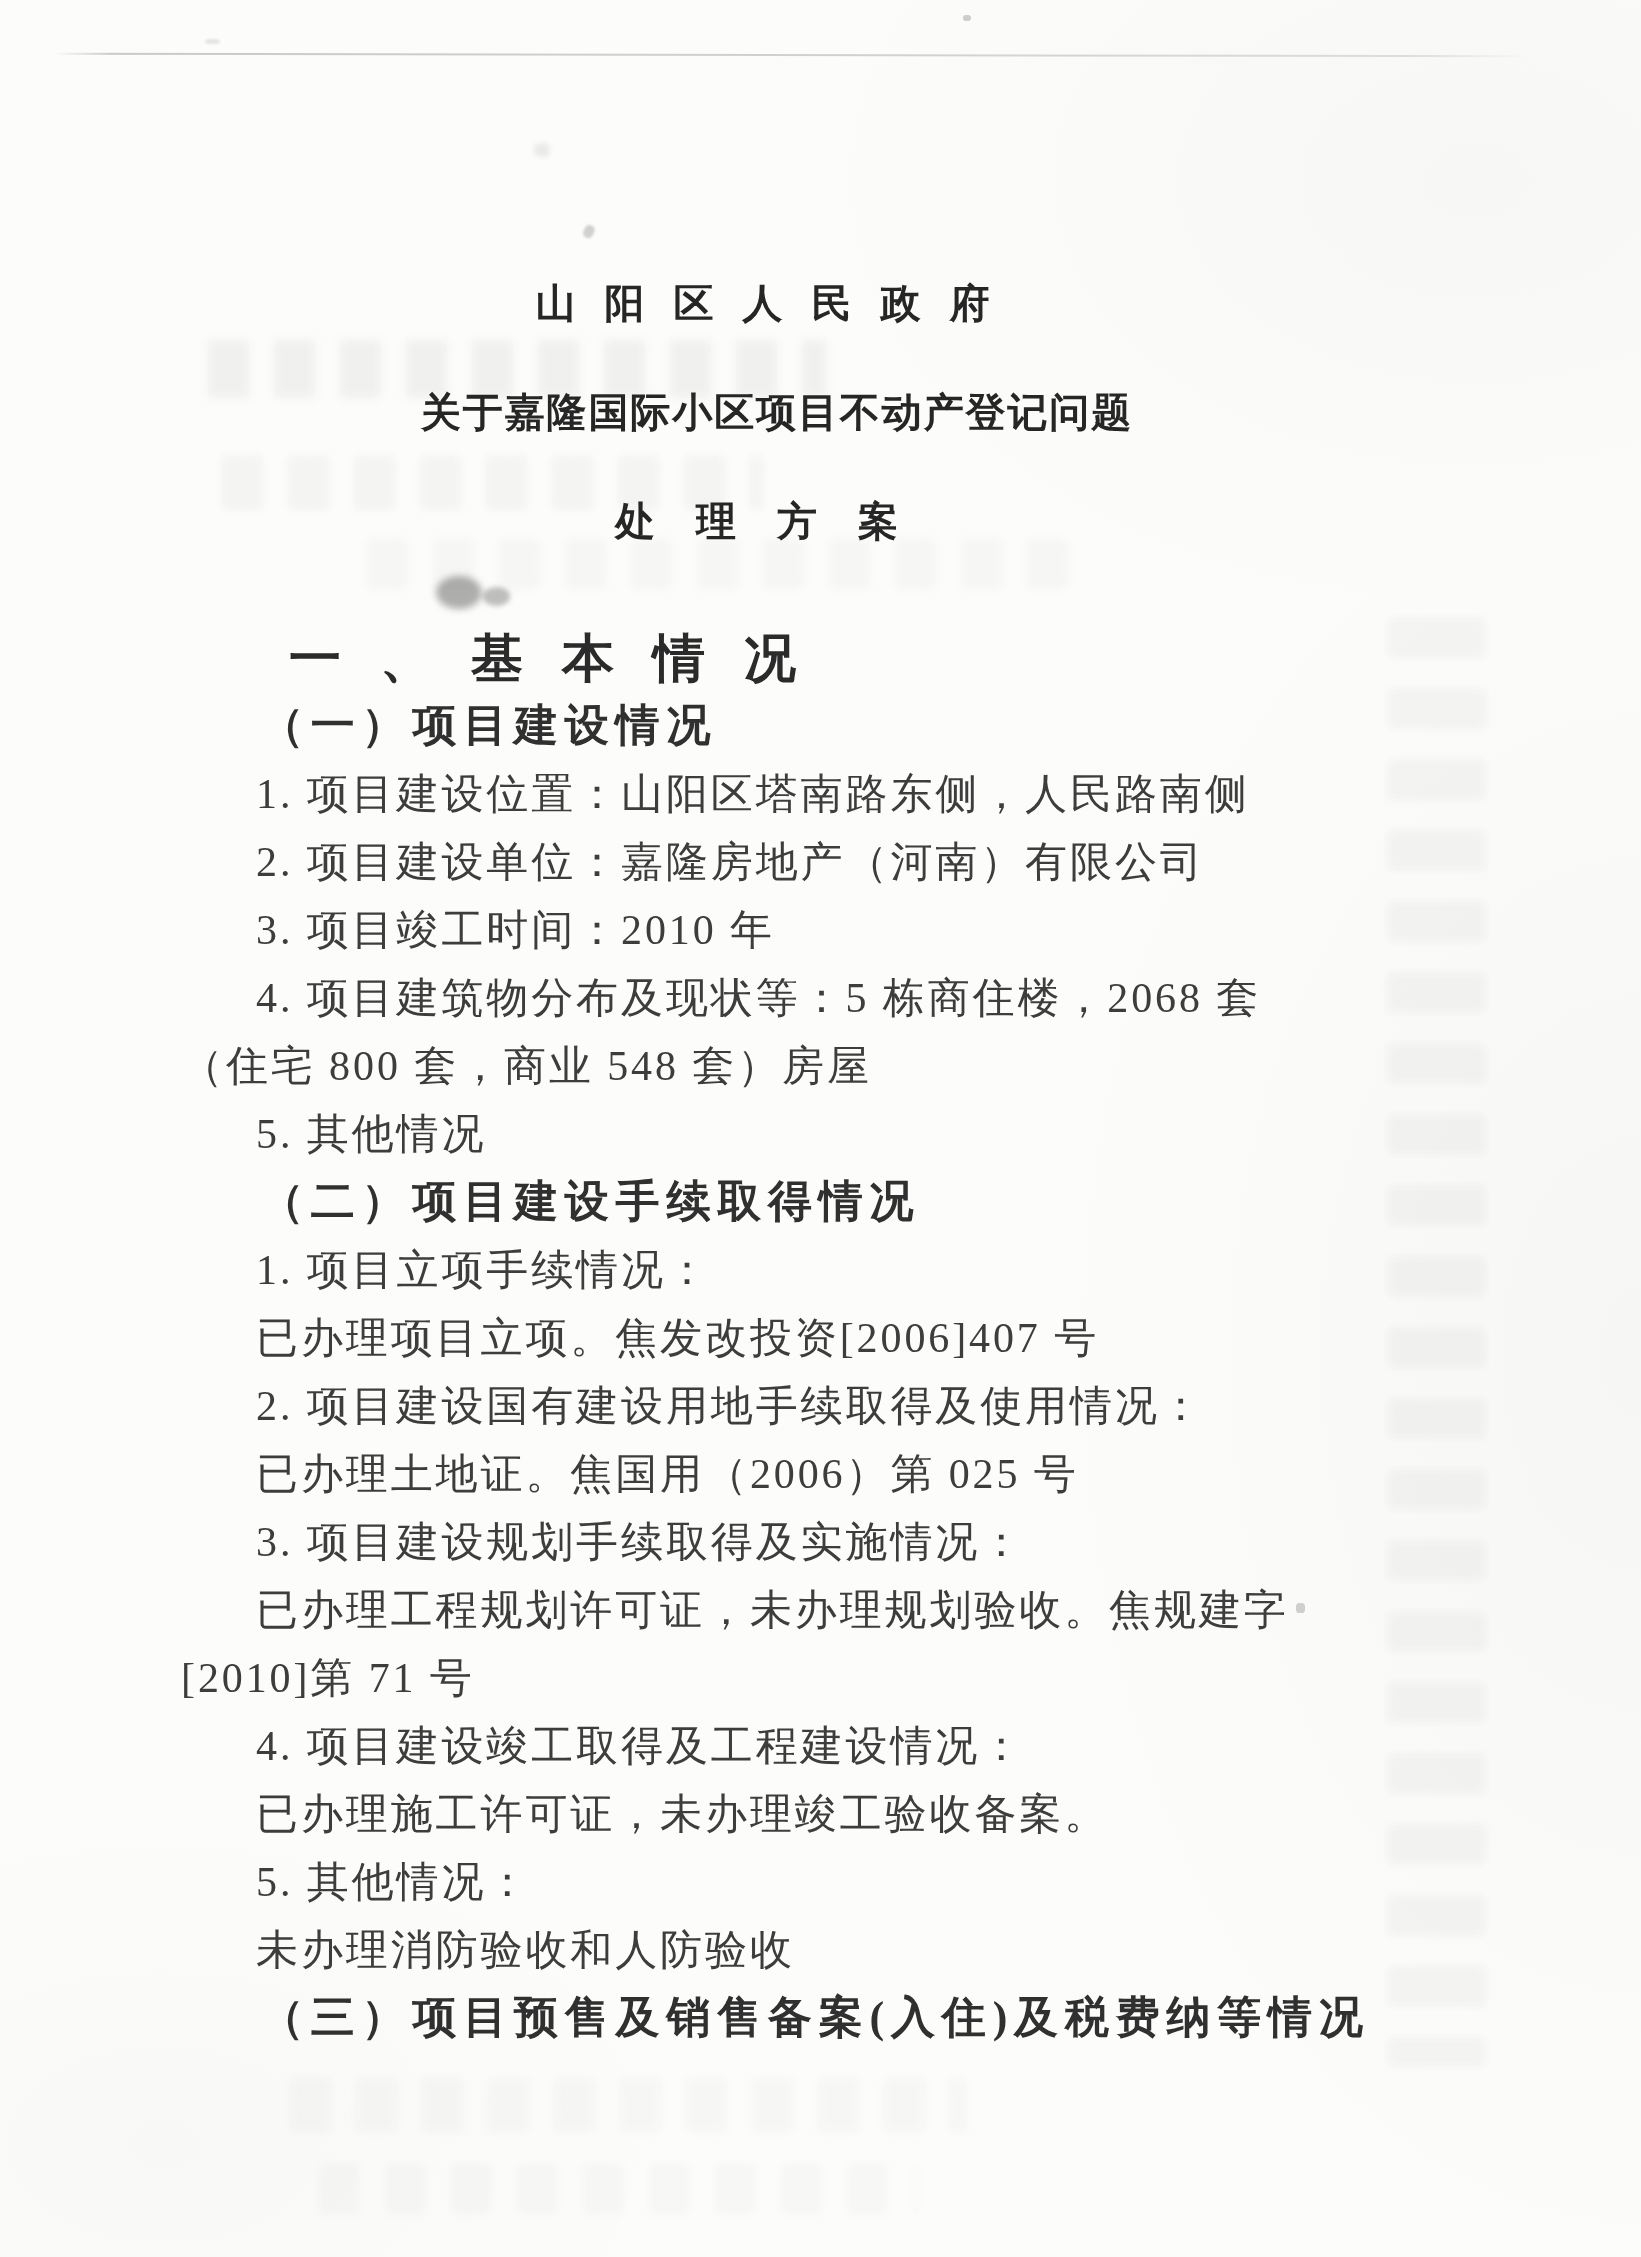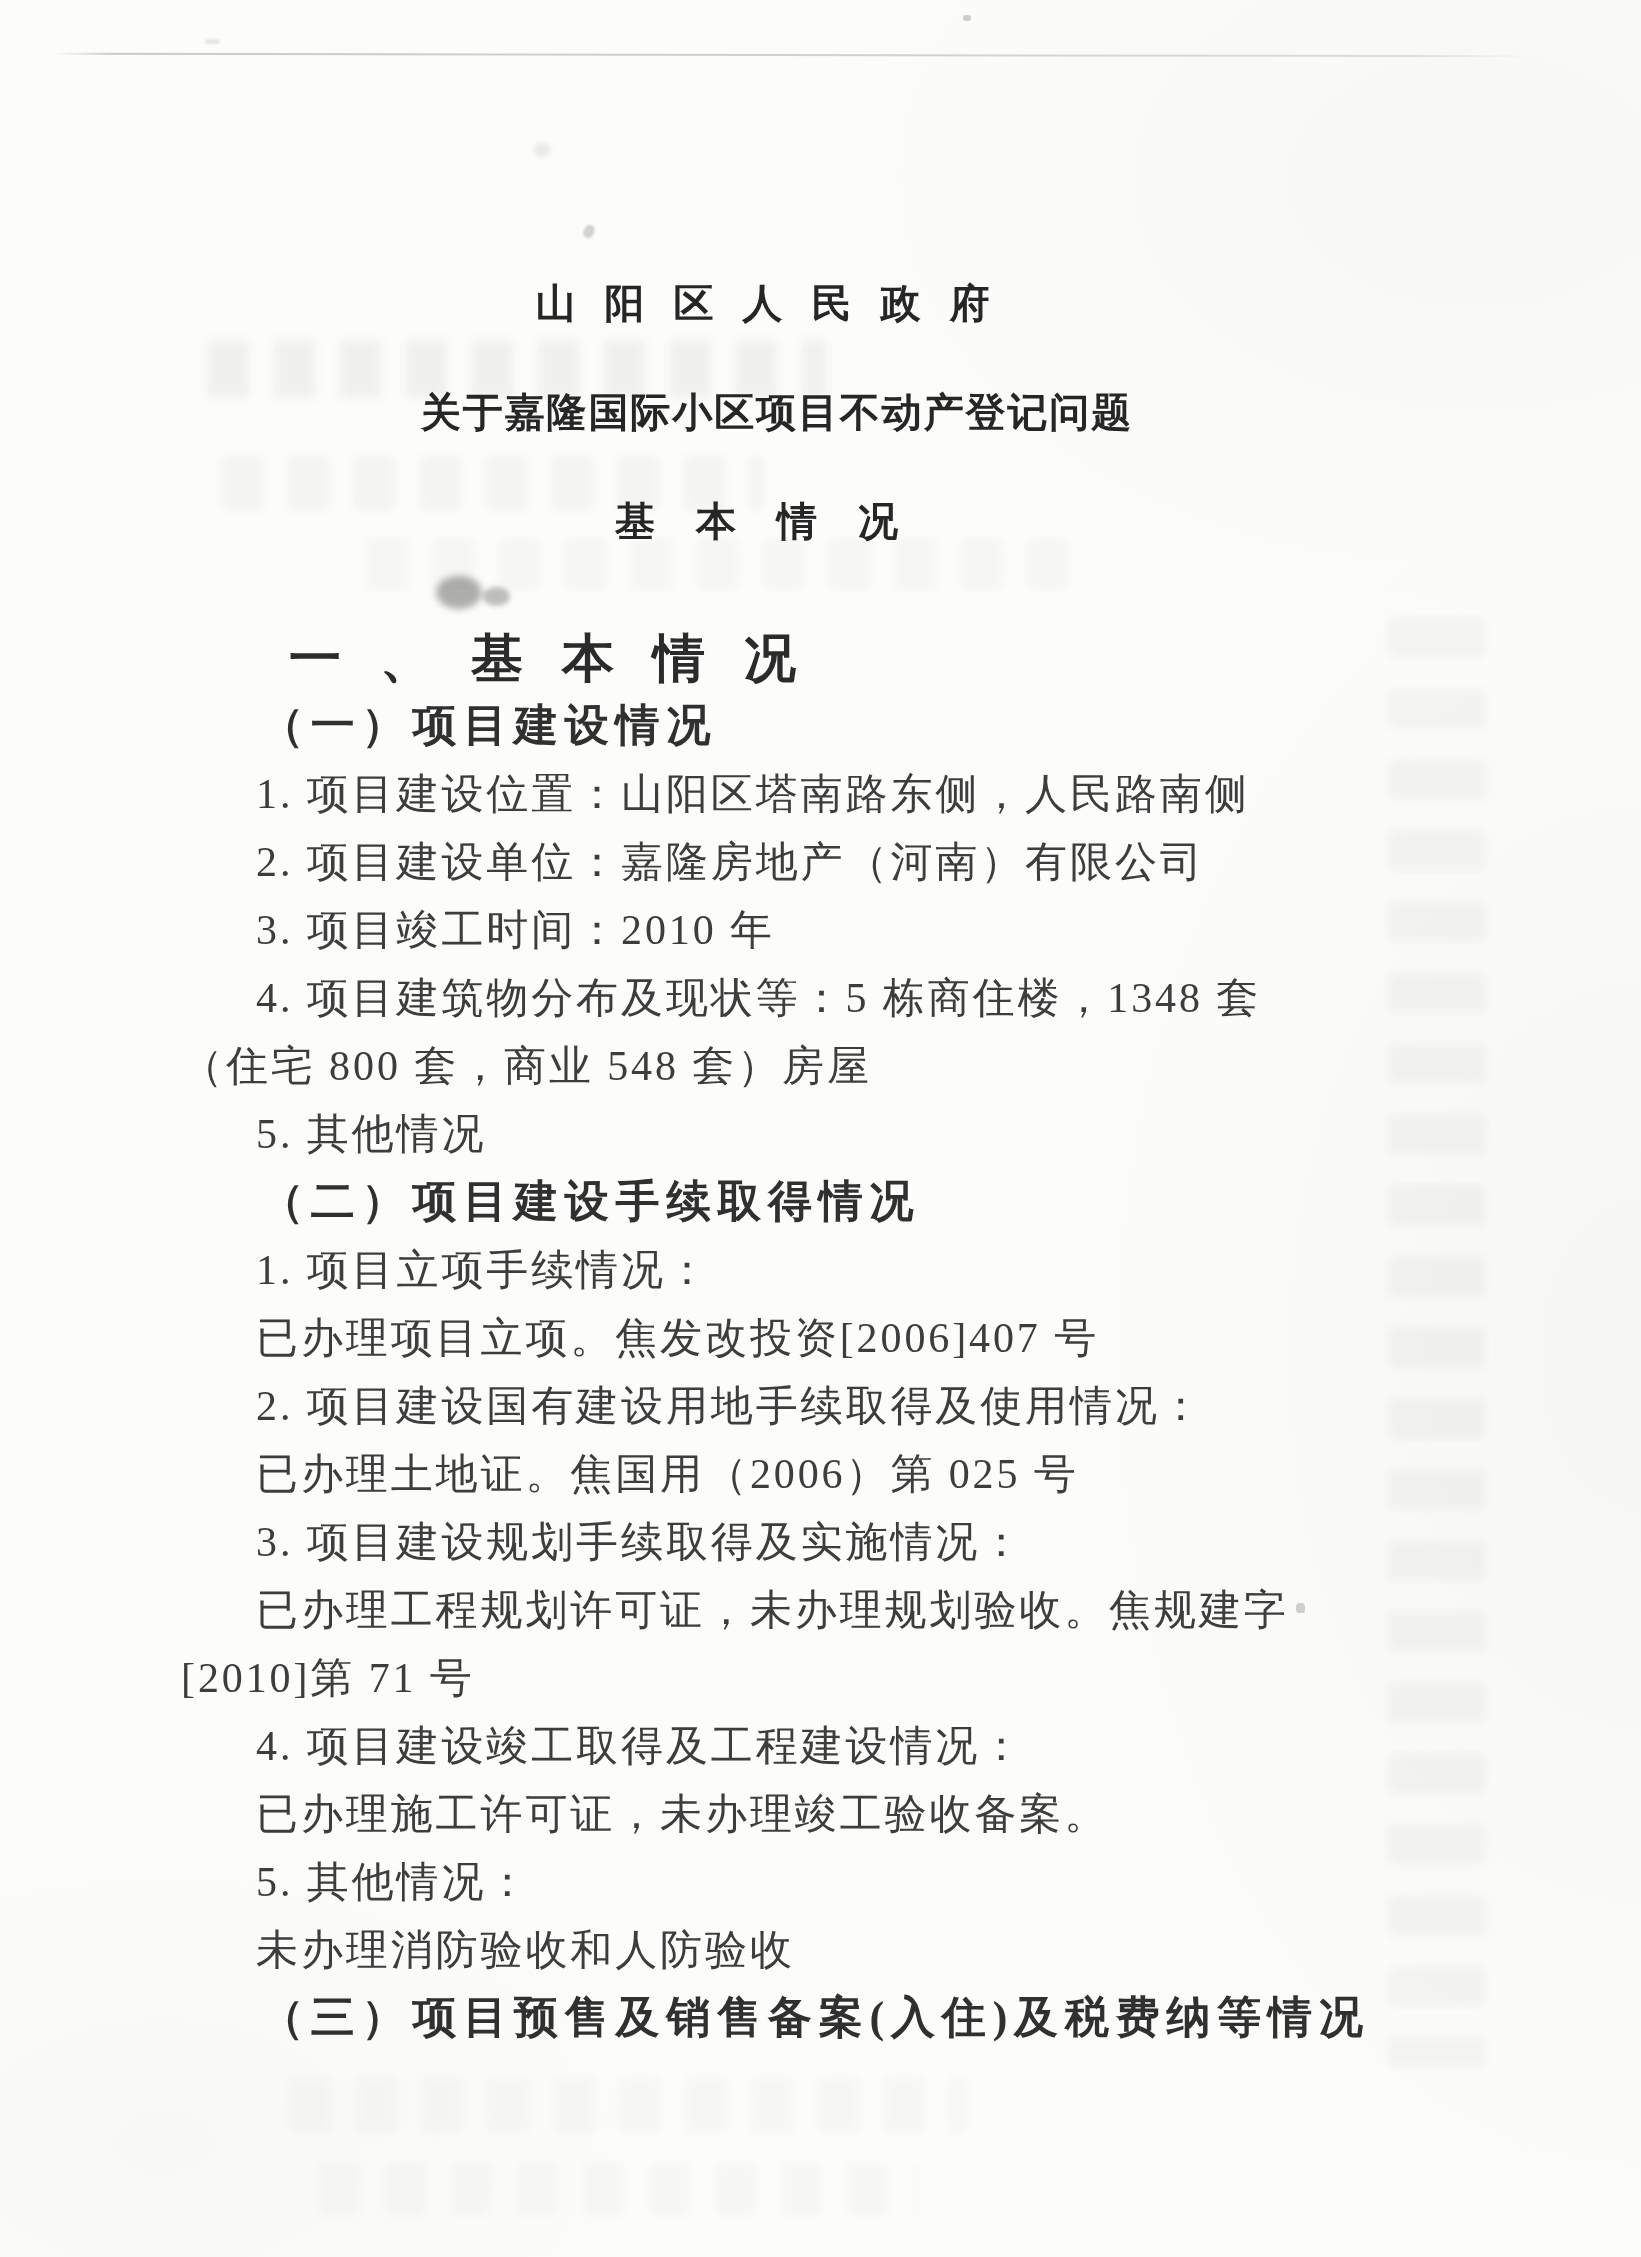--- a/index.html
+++ b/index.html
@@ -95,30 +95,30 @@
   <div class="ghost row r1"></div>
   <div class="ghost row r2"></div>
   <div class="ghost row r3"></div>
   <div class="ghost row r4"></div>
   <div class="ghost row r5"></div>
   <div class="ghost col"></div>
 
   <h1 class="doc-title">
     <span class="t1">山阳区人民政府</span>
     <span class="t2">关于嘉隆国际小区项目不动产登记问题</span>
-    <span class="t3">基本情况</span>
+    <span class="t3">处理方案</span>
   </h1>
 
   <div class="doc-body">
     <p class="h1">一、基本情况</p>
     <p class="h2">（一）项目建设情况</p>
     <p class="para">1. 项目建设位置：山阳区塔南路东侧，人民路南侧</p>
     <p class="para">2. 项目建设单位：嘉隆房地产（河南）有限公司</p>
     <p class="para">3. 项目竣工时间：2010 年</p>
-    <p class="para">4. 项目建筑物分布及现状等：5 栋商住楼，1348 套</p>
+    <p class="para">4. 项目建筑物分布及现状等：5 栋商住楼，2068 套</p>
     <p class="wrap">（住宅 800 套，商业 548 套）房屋</p>
     <p class="para">5. 其他情况</p>
     <p class="h2">（二）项目建设手续取得情况</p>
     <p class="para">1. 项目立项手续情况：</p>
     <p class="para">已办理项目立项。焦发改投资[2006]407 号</p>
     <p class="para">2. 项目建设国有建设用地手续取得及使用情况：</p>
     <p class="para">已办理土地证。焦国用（2006）第 025 号</p>
     <p class="para">3. 项目建设规划手续取得及实施情况：</p>
     <p class="para">已办理工程规划许可证，未办理规划验收。焦规建字</p>
     <p class="wrap">[2010]第 71 号</p>

